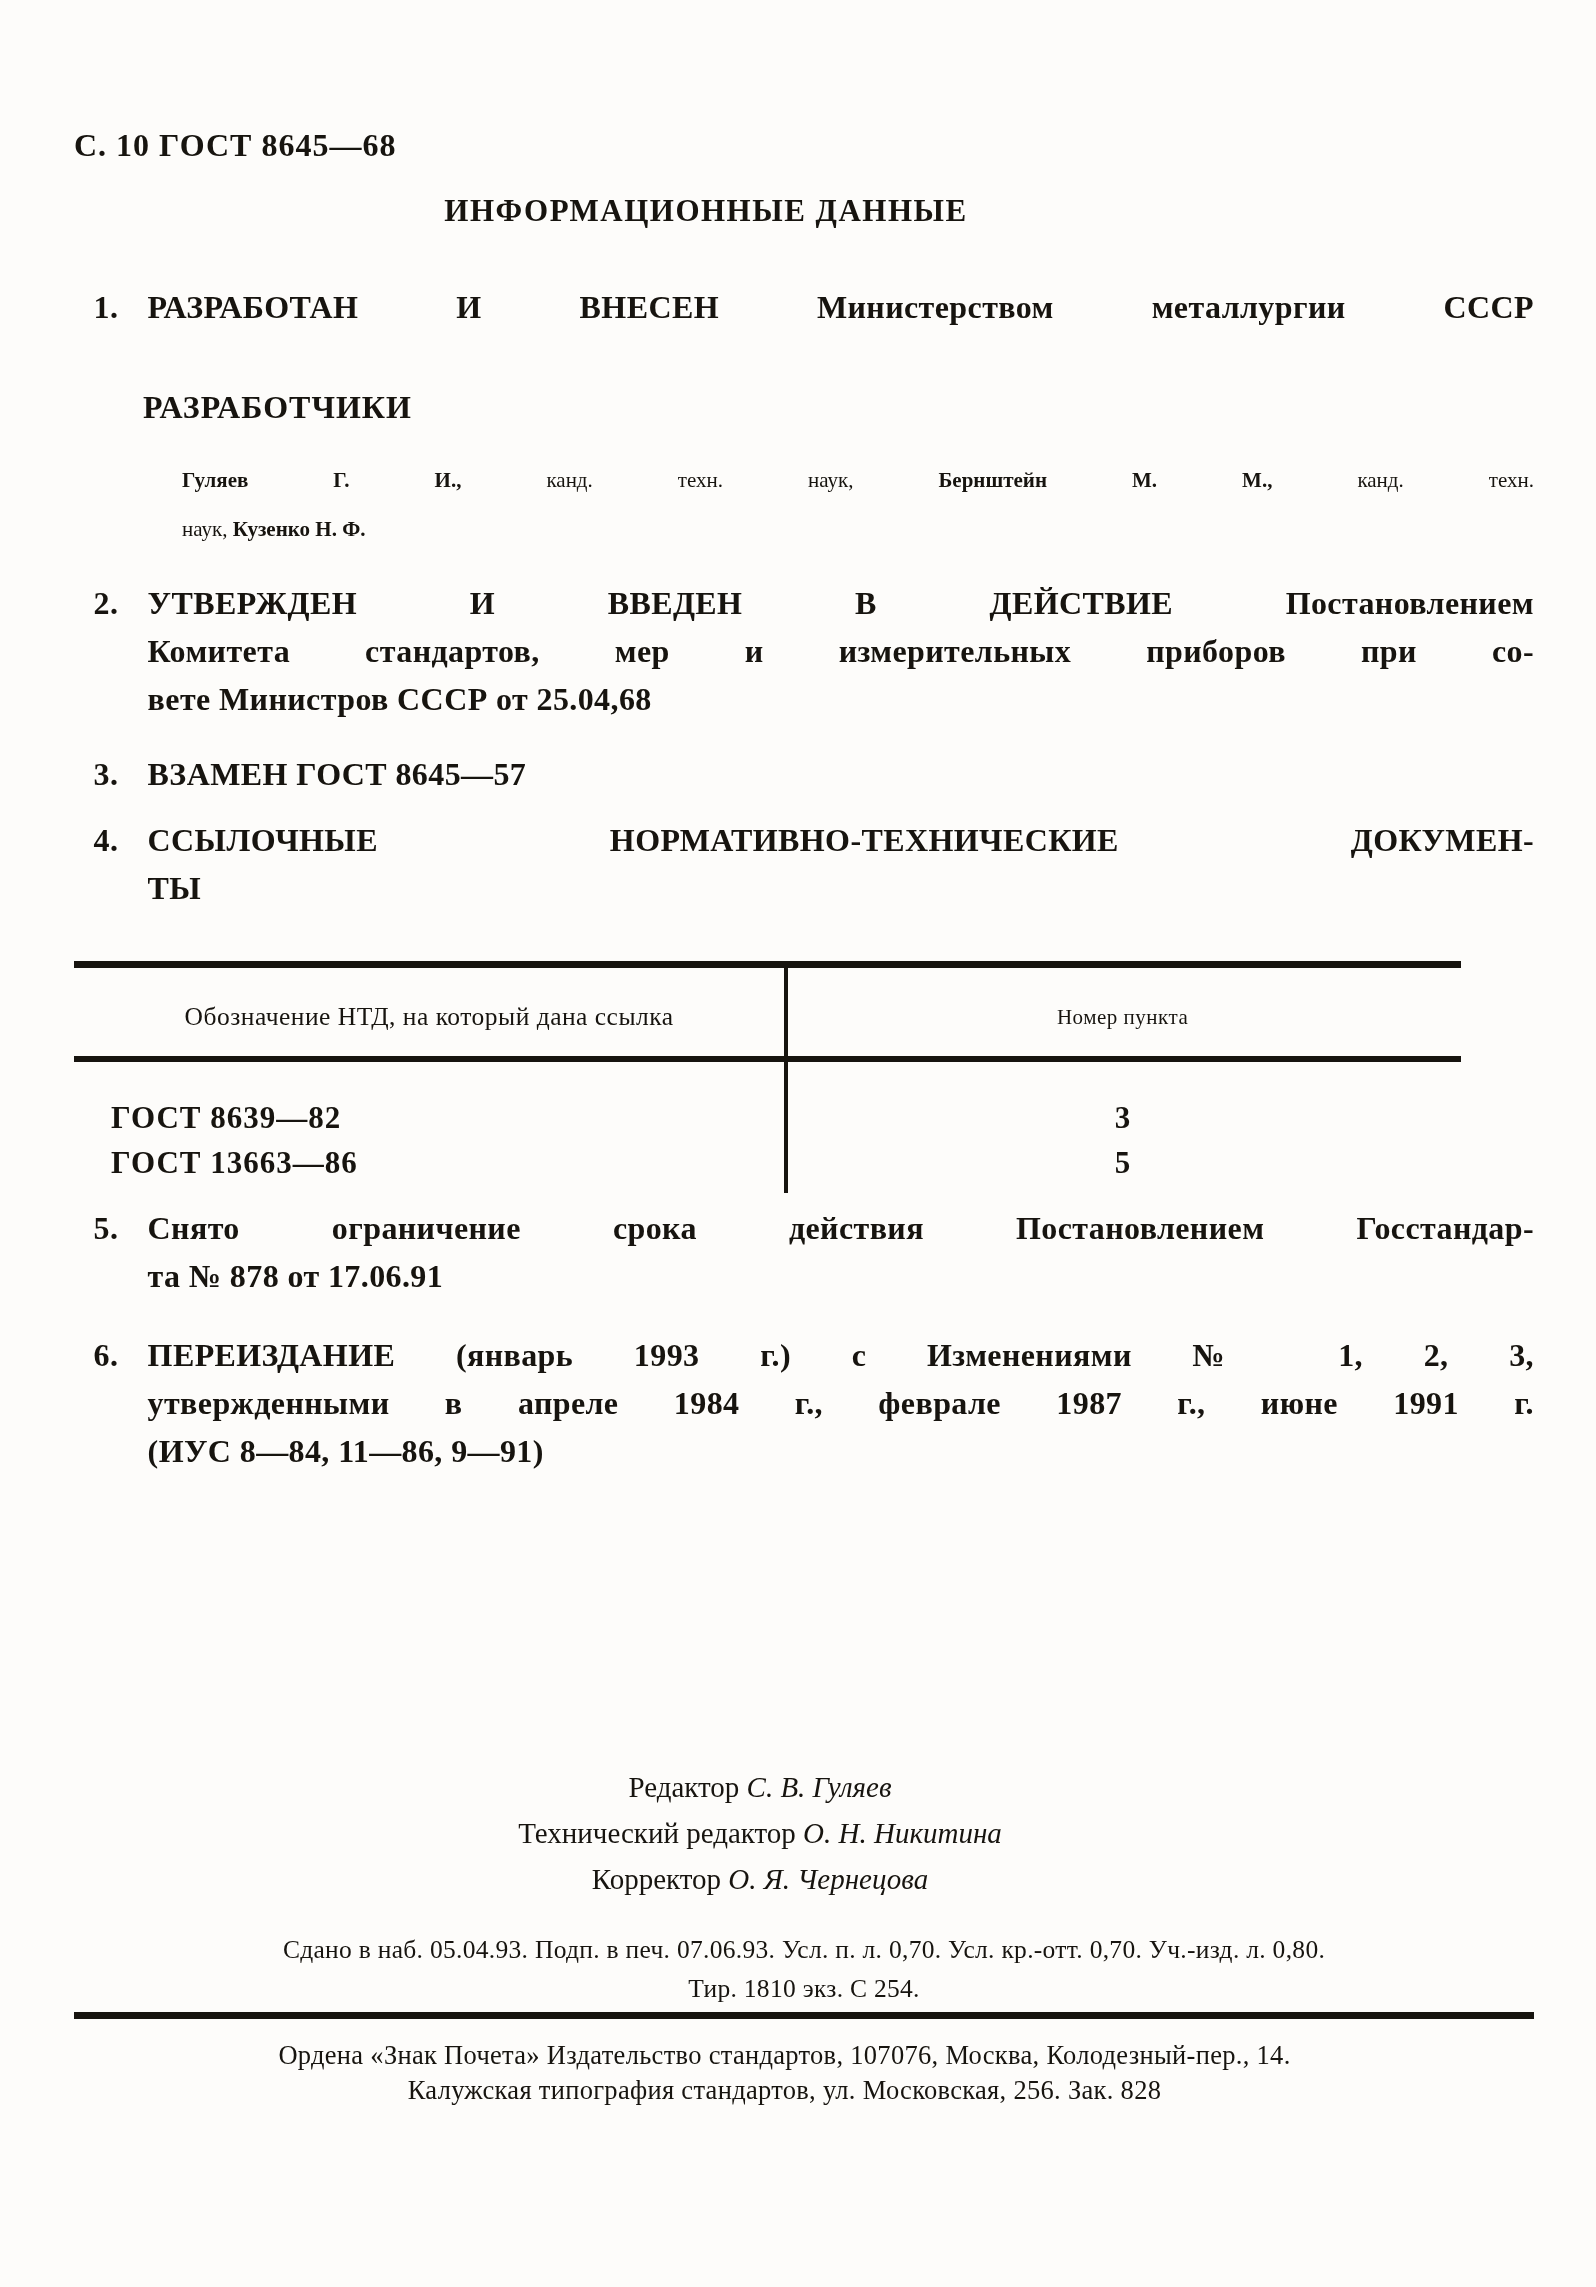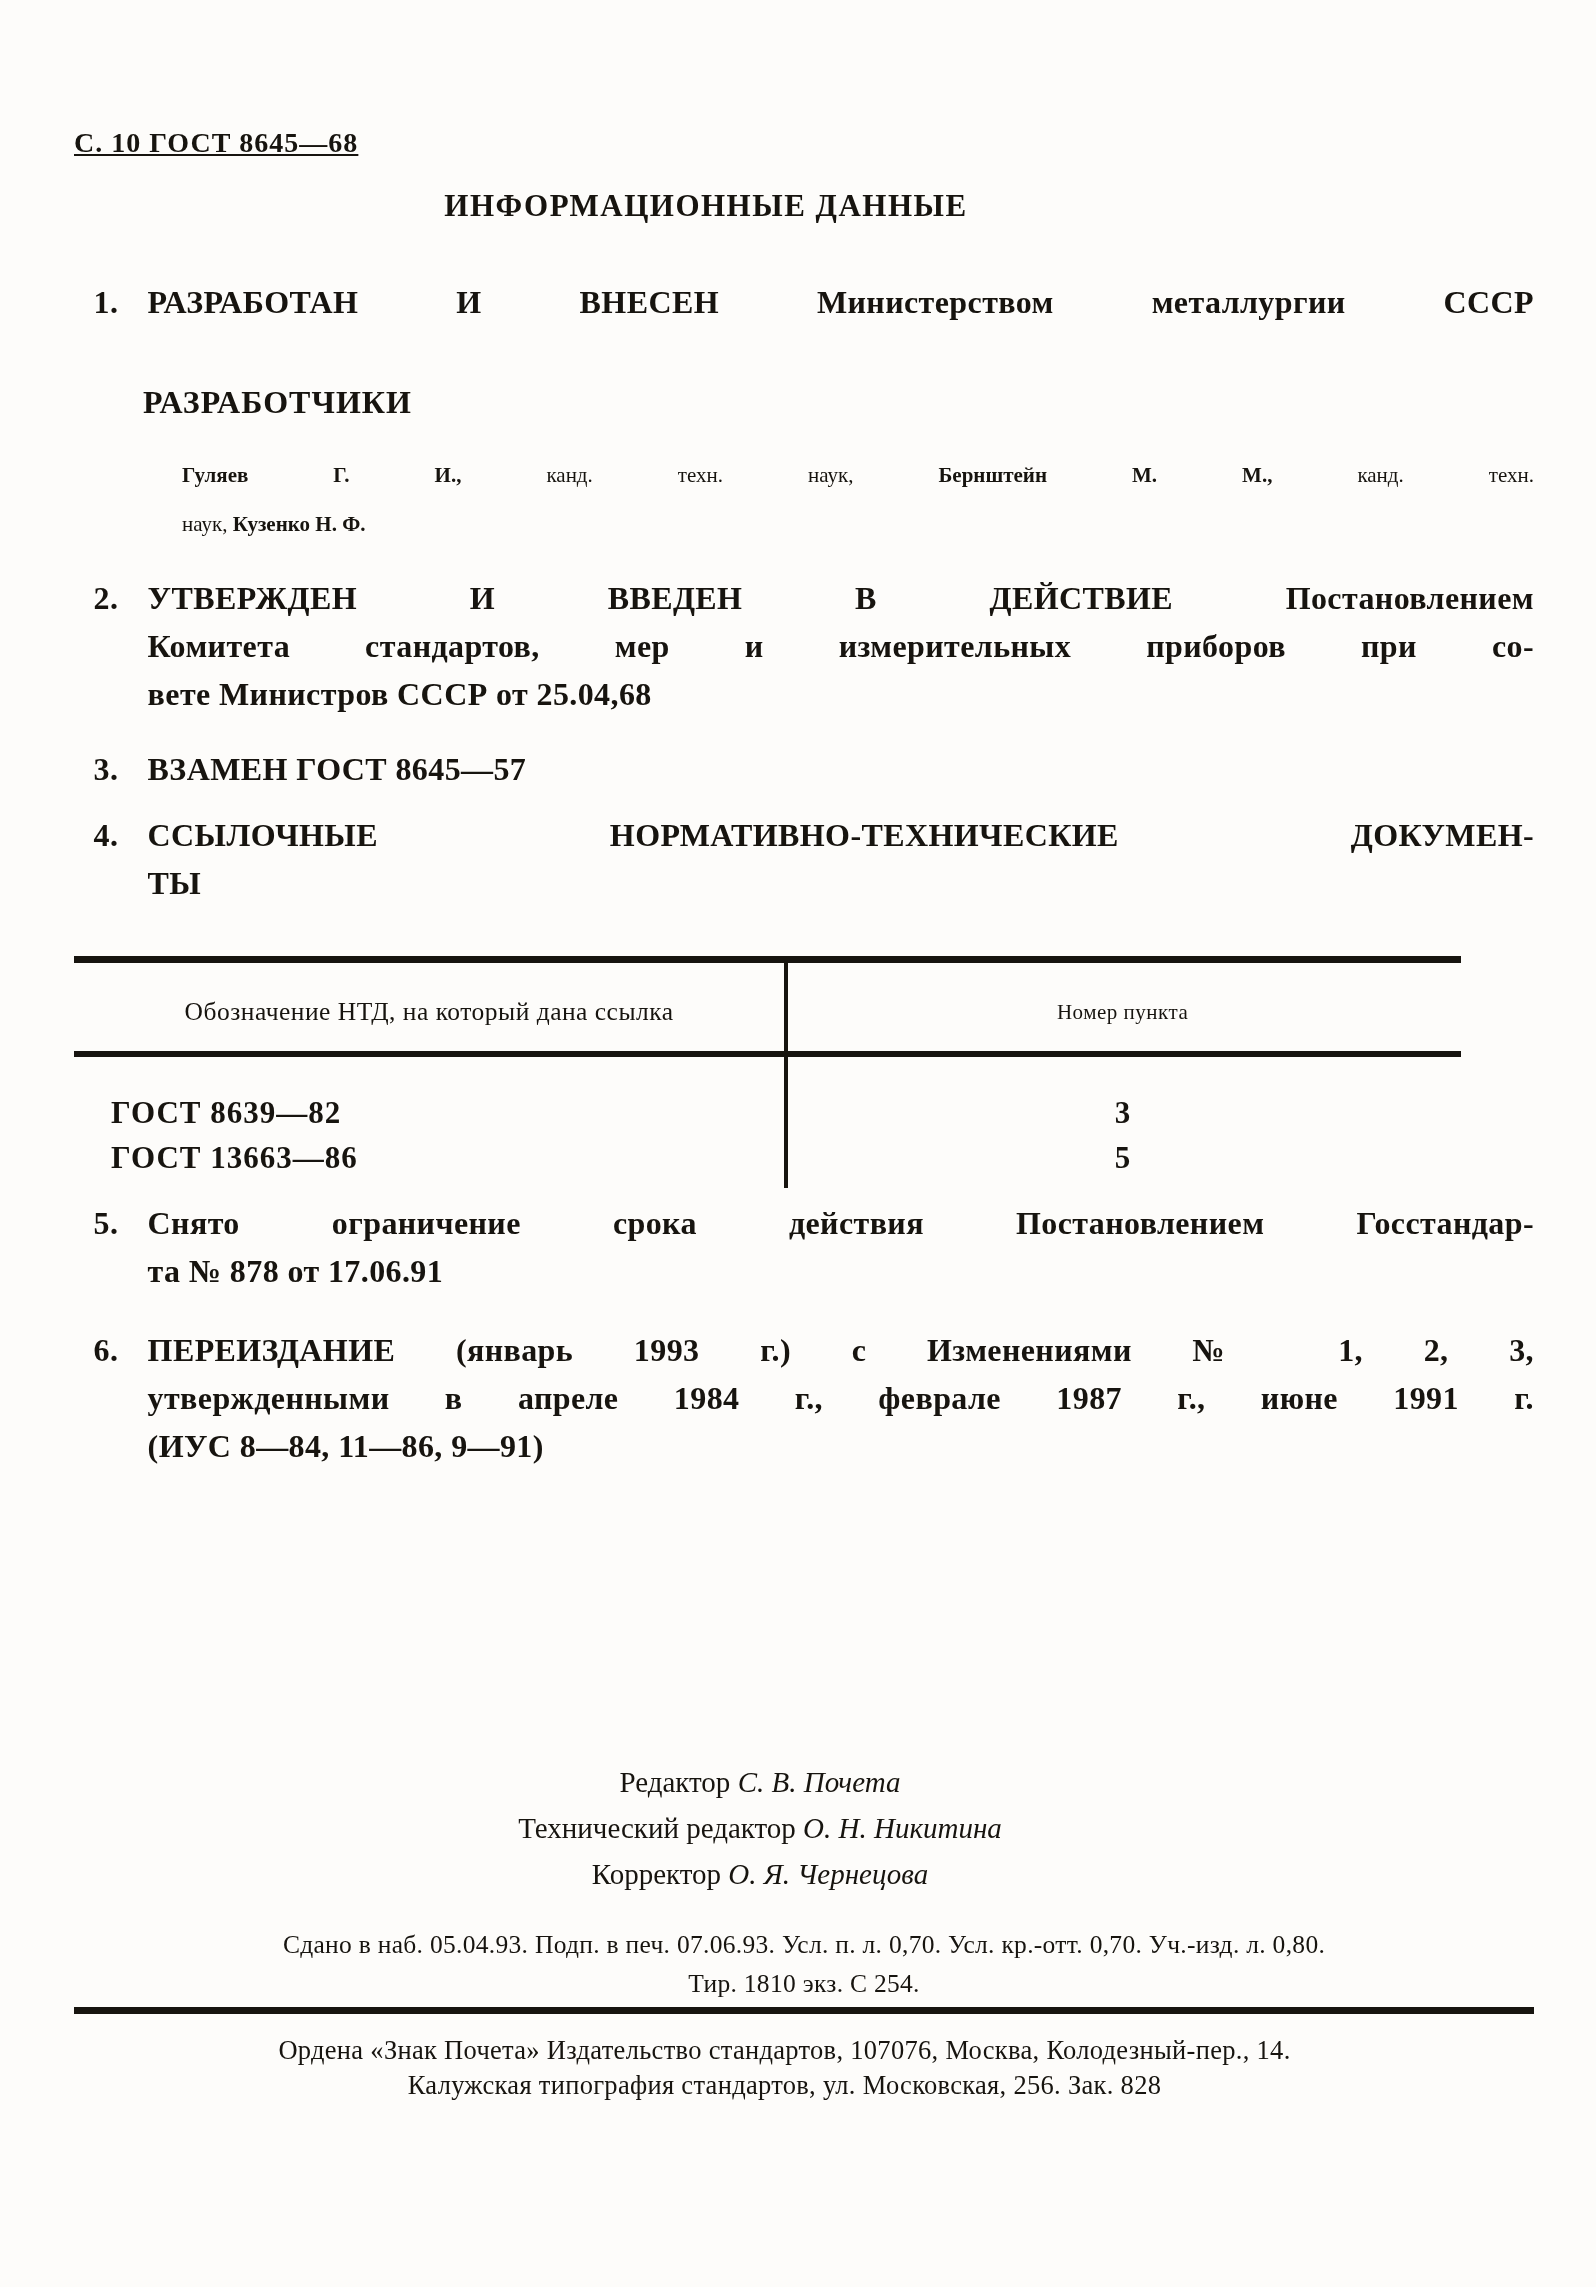--- a/index.html
+++ b/index.html
@@ -9,24 +9,23 @@
     height: 2288px;
     background: #fdfcfa;
     color: #17140f;
     font-family: "Liberation Serif", "DejaVu Serif", serif;
     padding: 127px 63px 0 74px;
     position: relative;
     overflow: hidden;
   }
 
   .running-header {
-    font-size: 28px;
+    font-size: 32px;
     font-weight: bold;
     letter-spacing: 1px;
-    text-decoration: underline;
   }
 
   .doc-title {
     margin-top: 25px;
     padding-right: 196px;
     text-align: center;
     font-size: 31px;
     font-weight: bold;
     letter-spacing: 1.5px;
     line-height: 43px;
@@ -204,21 +203,21 @@
   <div class="item item-6">
     <span class="num">6.</span>
     <div class="body">
       <div class="jline">ПЕРЕИЗДАНИЕ (январь 1993 г.) с Изменениями № 1, 2, 3,</div>
       <div class="jline">утвержденными в апреле 1984 г., феврале 1987 г., июне 1991 г.</div>
       <div>(ИУС 8—84, 11—86, 9—91)</div>
     </div>
   </div>
 
   <div class="editors">
-    <div><span>Редактор </span><span class="editor-name">С. В. Почета</span></div>
+    <div><span>Редактор </span><span class="editor-name">С. В. Гуляев</span></div>
     <div><span>Технический редактор </span><span class="editor-name">О. Н. Никитина</span></div>
     <div><span>Корректор </span><span class="editor-name">О. Я. Чернецова</span></div>
   </div>
 
   <div class="colophon">
     <div>Сдано в наб. 05.04.93. Подп. в печ. 07.06.93. Усл. п. л. 0,70. Усл. кр.-отт. 0,70. Уч.-изд. л. 0,80.</div>
     <div>Тир. 1810 экз. С 254.</div>
   </div>
 
   <div class="bottom-rule"></div>

